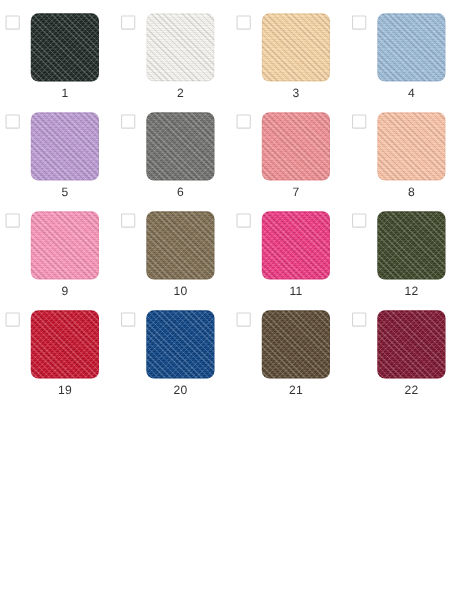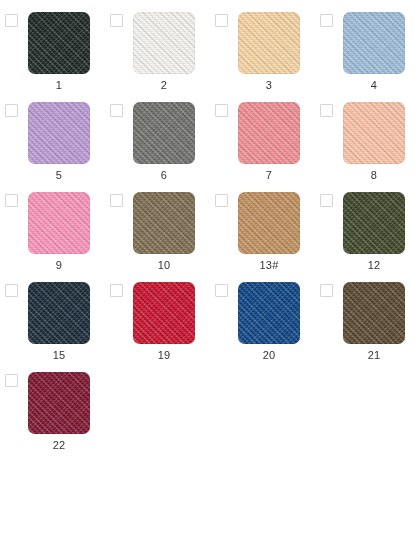--- a/index.html
+++ b/index.html
@@ -181,35 +181,30 @@
         <div class="swatch-chip" style="background-color: rgb(249, 147, 184);"></div>
         <div class="swatch-label">9</div>
       </div>
       <div class="swatch-cell">
         <div class="swatch-checkbox" role="checkbox" aria-checked="false"></div>
         <div class="swatch-chip" style="background-color: rgb(124, 108, 80);"></div>
         <div class="swatch-label">10</div>
       </div>
       <div class="swatch-cell">
         <div class="swatch-checkbox" role="checkbox" aria-checked="false"></div>
-        <div class="swatch-chip" style="background-color: rgb(191, 143, 95);"></div>
-        <div class="swatch-label">13#</div>
+        <div class="swatch-chip" style="background-color: rgb(236, 54, 128);"></div>
+        <div class="swatch-label">11</div>
       </div>
       <div class="swatch-cell">
         <div class="swatch-checkbox" role="checkbox" aria-checked="false"></div>
         <div class="swatch-chip" style="background-color: rgb(61, 70, 40);"></div>
         <div class="swatch-label">12</div>
       </div>
       <div class="swatch-cell">
         <div class="swatch-checkbox" role="checkbox" aria-checked="false"></div>
-        <div class="swatch-chip" style="background-color: rgb(26, 42, 56);"></div>
-        <div class="swatch-label">15</div>
-      </div>
-      <div class="swatch-cell">
-        <div class="swatch-checkbox" role="checkbox" aria-checked="false"></div>
         <div class="swatch-chip" style="background-color: rgb(197, 18, 44);"></div>
         <div class="swatch-label">19</div>
       </div>
       <div class="swatch-cell">
         <div class="swatch-checkbox" role="checkbox" aria-checked="false"></div>
         <div class="swatch-chip" style="background-color: rgb(14, 68, 132);"></div>
         <div class="swatch-label">20</div>
       </div>
       <div class="swatch-cell">
         <div class="swatch-checkbox" role="checkbox" aria-checked="false"></div>

